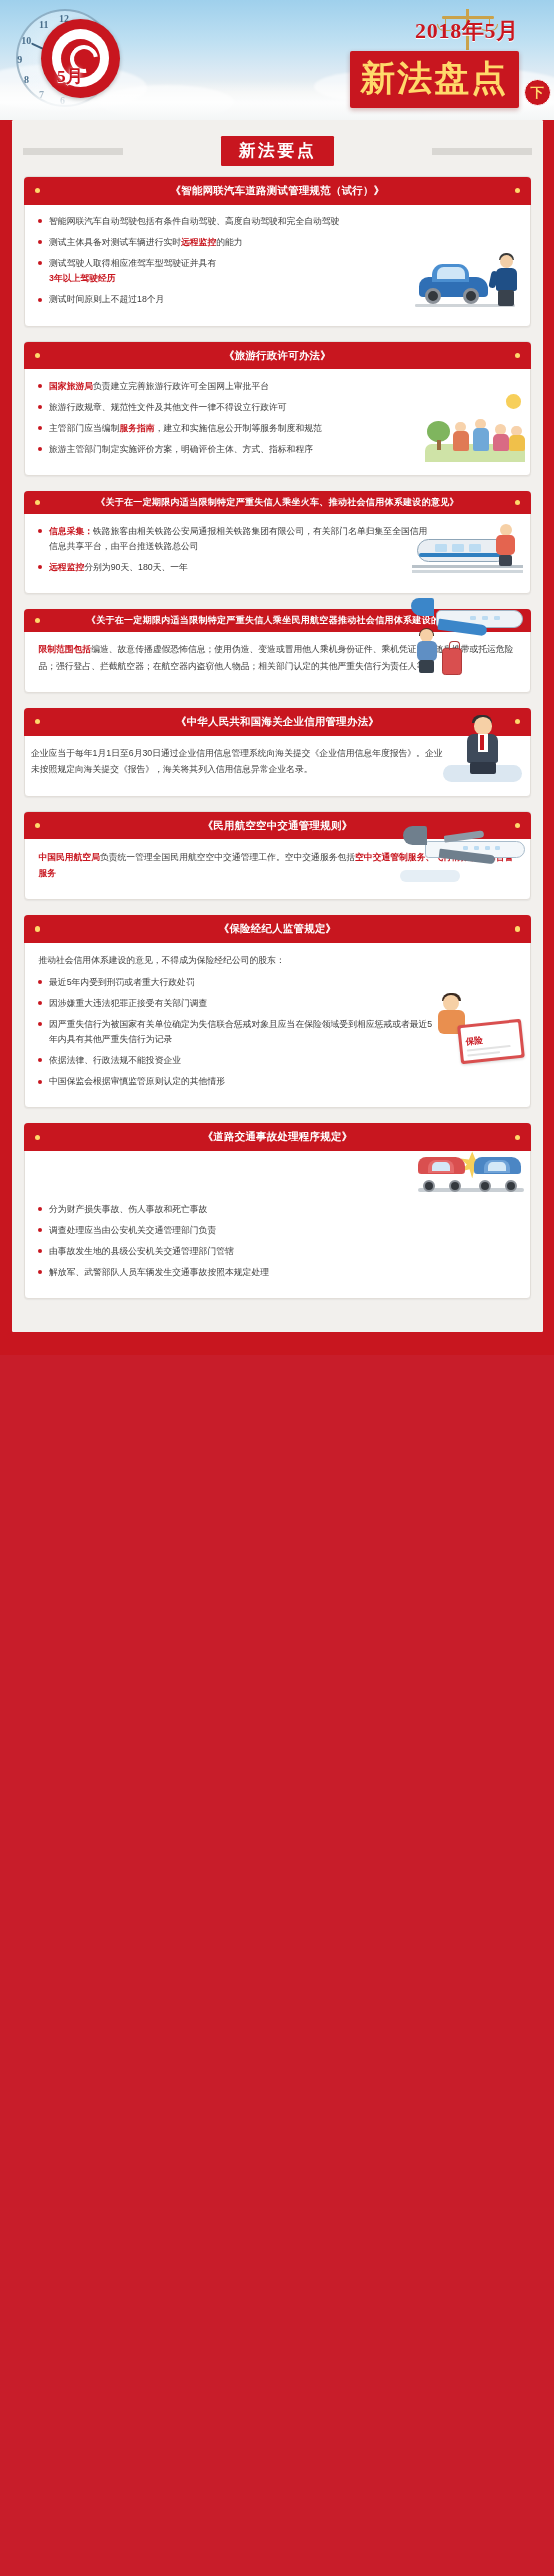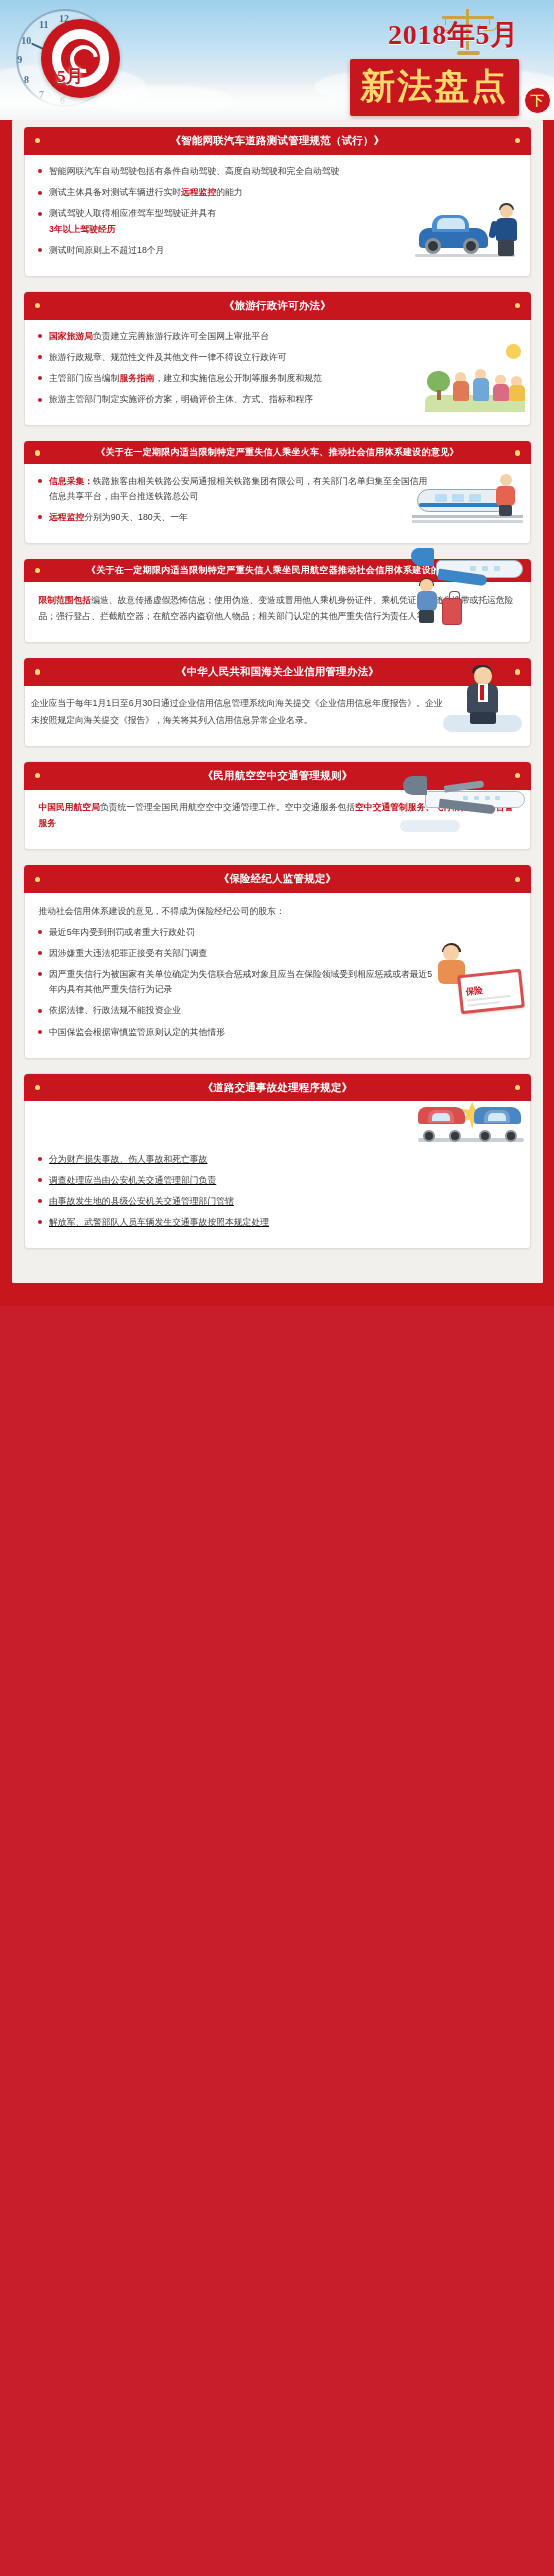--- a/index.html
+++ b/index.html
@@ -92,21 +92,21 @@
   .scales .beam{position:absolute;left:5.3px;top:12px;width:52px;height:2.7px;background:#caa24a;border-radius:1.3px;}
   .scales .pan{position:absolute;width:17.4px;height:6px;border:1.3px solid #caa24a;border-top:none;border-radius:0 0 8.7px 8.7px;top:20px;}
   .scales .pl{left:0px;} .scales .pr{right:0px;}
   .scales .str{position:absolute;width:1.3px;height:8px;background:#caa24a;top:13.4px;}
   .scales .base{position:absolute;left:20px;top:47px;width:23px;height:4px;background:#caa24a;border-radius:2px;}
 
   .head-texts{
     position:absolute;right:36px;top:16px;text-align:right;z-index:6;
   }
   .head-date{
-    color:#c8161f;font-size:28px;font-weight:bold;letter-spacing:0.7px;
+    color:#c8161f;font-size:22px;font-weight:bold;letter-spacing:0.7px;
     font-family:"Liberation Serif",serif;
     text-shadow:0 1.3px 0 #fff;
     margin-bottom:5.3px;
   }
   .head-title-wrap{position:relative;display:inline-block;}
   .head-title{
     display:inline-block;
     background:#c8161f;
     color:#ffd96b;
     font-size:35px;font-weight:bold;letter-spacing:2px;
@@ -373,20 +373,25 @@
       <div class="head-title-wrap">
         <span class="head-title">新法盘点</span>
         <span class="head-sub">下</span>
       </div>
     </div>
   </div>
 
   <div class="content">
     <div class="inner">
 
+      <div class="section-title">
+        <span class="bar l"></span>
+        <span class="bar r"></span>
+        <span class="txt">新法要点</span>
+      </div>
 
       <div class="card">
         <div class="law-banner">
           <span class="dot l"></span>
           <span>《智能网联汽车道路测试管理规范（试行）》</span>
           <span class="dot r"></span>
         </div>
         <div class="card-body with-art">
           <ul class="points">
             <li>智能网联汽车自动驾驶包括有条件自动驾驶、高度自动驾驶和完全自动驾驶</li>
@@ -597,21 +602,21 @@
               <div class="wh" style="left:31px;"></div>
             </div>
             <div class="cr-car cr-b" style="width:51px;height:31px;">
               <div class="bd"></div>
               <div class="tp"></div>
               <div class="wn"></div>
               <div class="wh" style="left:5.3px;"></div>
               <div class="wh" style="left:31px;"></div>
             </div>
           </div>
-          <ul class="points" style="padding-top:41px;text-decoration:underline;">
+          <ul class="points" style="padding-top:41px;">
             <li>分为财产损失事故、伤人事故和死亡事故</li>
             <li>调查处理应当由公安机关交通管理部门负责</li>
             <li>由事故发生地的县级公安机关交通管理部门管辖</li>
             <li>解放军、武警部队人员车辆发生交通事故按照本规定处理</li>
           </ul>
         </div>
       </div>
 
       <div class="footgap"></div>
     </div>

